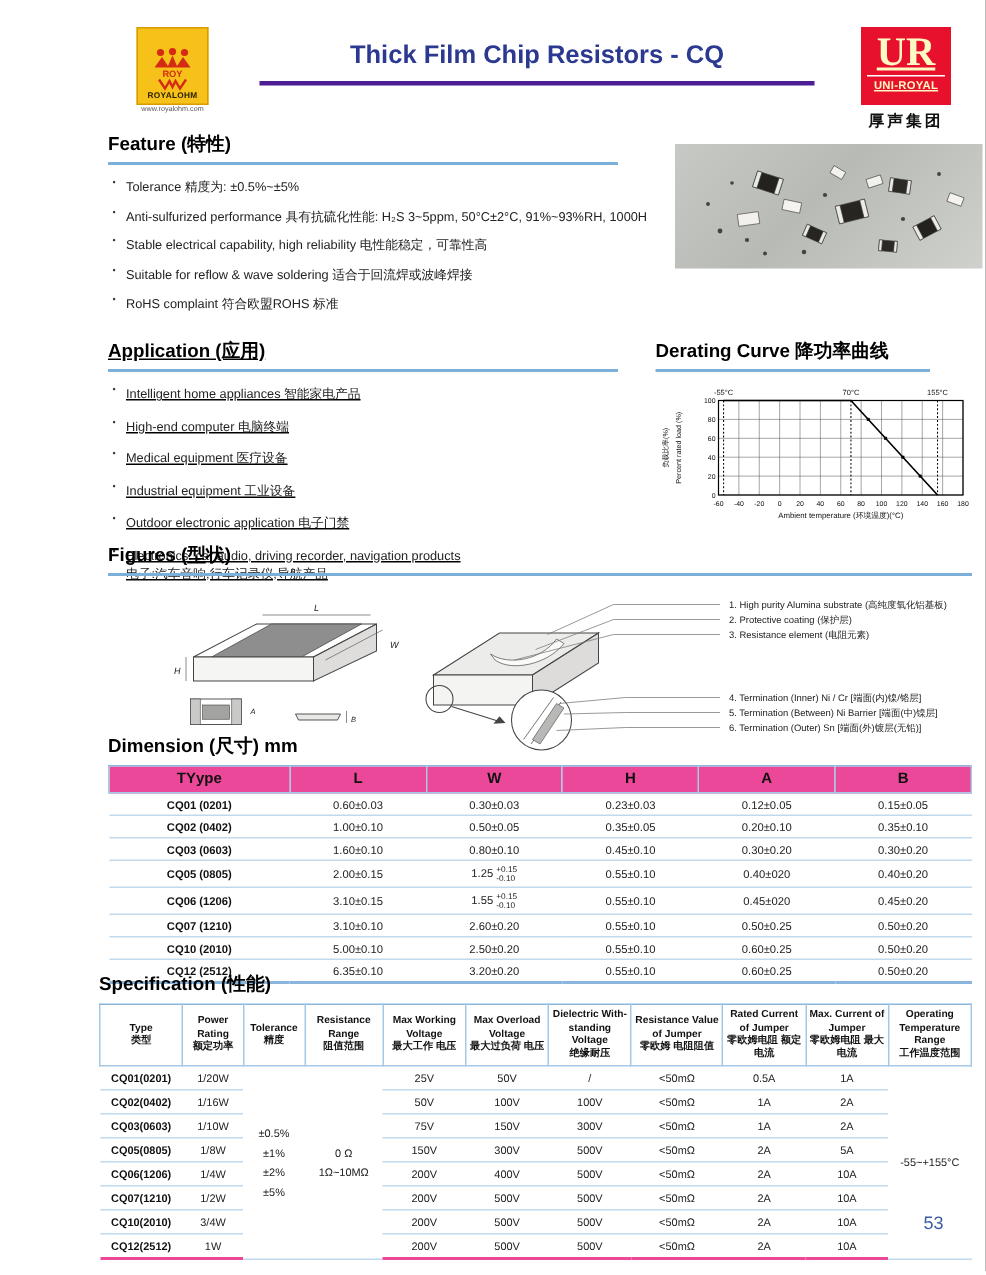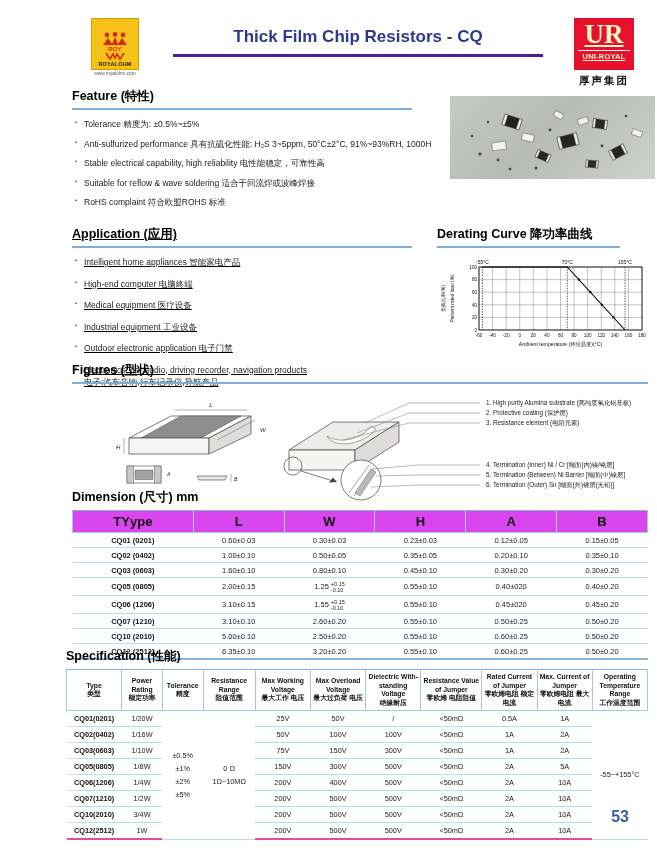--- a/index.html
+++ b/index.html
@@ -41,39 +41,39 @@
 
   
   .der-svg{display:block;margin-top:6px;}
 
   
   .fig-area{position:relative;width:576px;height:104px;margin-top:4px;}
   .callout{position:absolute;font-size:6.3px;color:#222;white-space:nowrap;}
 
   
   .dim-table{width:100%;border-collapse:collapse;table-layout:fixed;}
-  .dim-table th{font-size:13px;font-weight:bold;color:#111;text-align:center;
-                border:1px solid #a6c8e4;border-top:1.5px solid #8ab6dc;padding:3px 0;background:#d946ef;}
+  .dim-table th{font-size:10px;font-weight:bold;color:#111;text-align:center;
+                border:1px solid #a6c8e4;border-top:1.5px solid #8ab6dc;padding:3px 0;background:#ec4899;}
   .dim-table td{font-size:7.5px;color:#222;text-align:center;border-bottom:1px solid #bfd9ee;padding:2.5px 0;}
   .dim-table td:first-child{font-weight:bold;color:#111;}
   .dim-table tr:last-child td{border-bottom:2px solid #8ab6dc;}
   .tolstack{display:inline-flex;flex-direction:column;vertical-align:middle;
             font-size:5.5px;line-height:6px;margin-left:2px;text-align:left;}
   .tolstack i{font-style:normal;}
 
   
   .spec-table{width:100%;border-collapse:collapse;table-layout:fixed;}
   .spec-table th{font-size:6.8px;font-weight:bold;color:#111;text-align:center;vertical-align:middle;
                  border:1px solid #a6c8e4;border-top:1.5px solid #8ab6dc;padding:3px 1px;line-height:8.5px;}
   .spec-table td{font-size:7.3px;color:#222;text-align:center;border-bottom:1px solid #bfd9ee;padding:3px 0;}
   .spec-table td.tname{font-weight:bold;color:#111;}
   .spec-table td.merged{border-bottom:1px solid #bfd9ee;line-height:13px;vertical-align:middle;}
   .spec-table tr:last-child td{border-bottom:2px solid #ec4899;}
 
-  .page-num{position:absolute;right:28px;top:808px;font-size:16px;color:#3b5ba5;font-weight:bold;}
+  .page-num{position:absolute;right:28px;top:808px;font-size:12px;color:#3b5ba5;}
 </style>
 </head>
 <body>
 
 <div class="page">
 
   <div class="logo-left">
     <div class="box">
       <svg width="40" height="30" viewBox="0 0 40 30">
         <circle cx="12" cy="4" r="2.4" fill="#d42c14"></circle>

